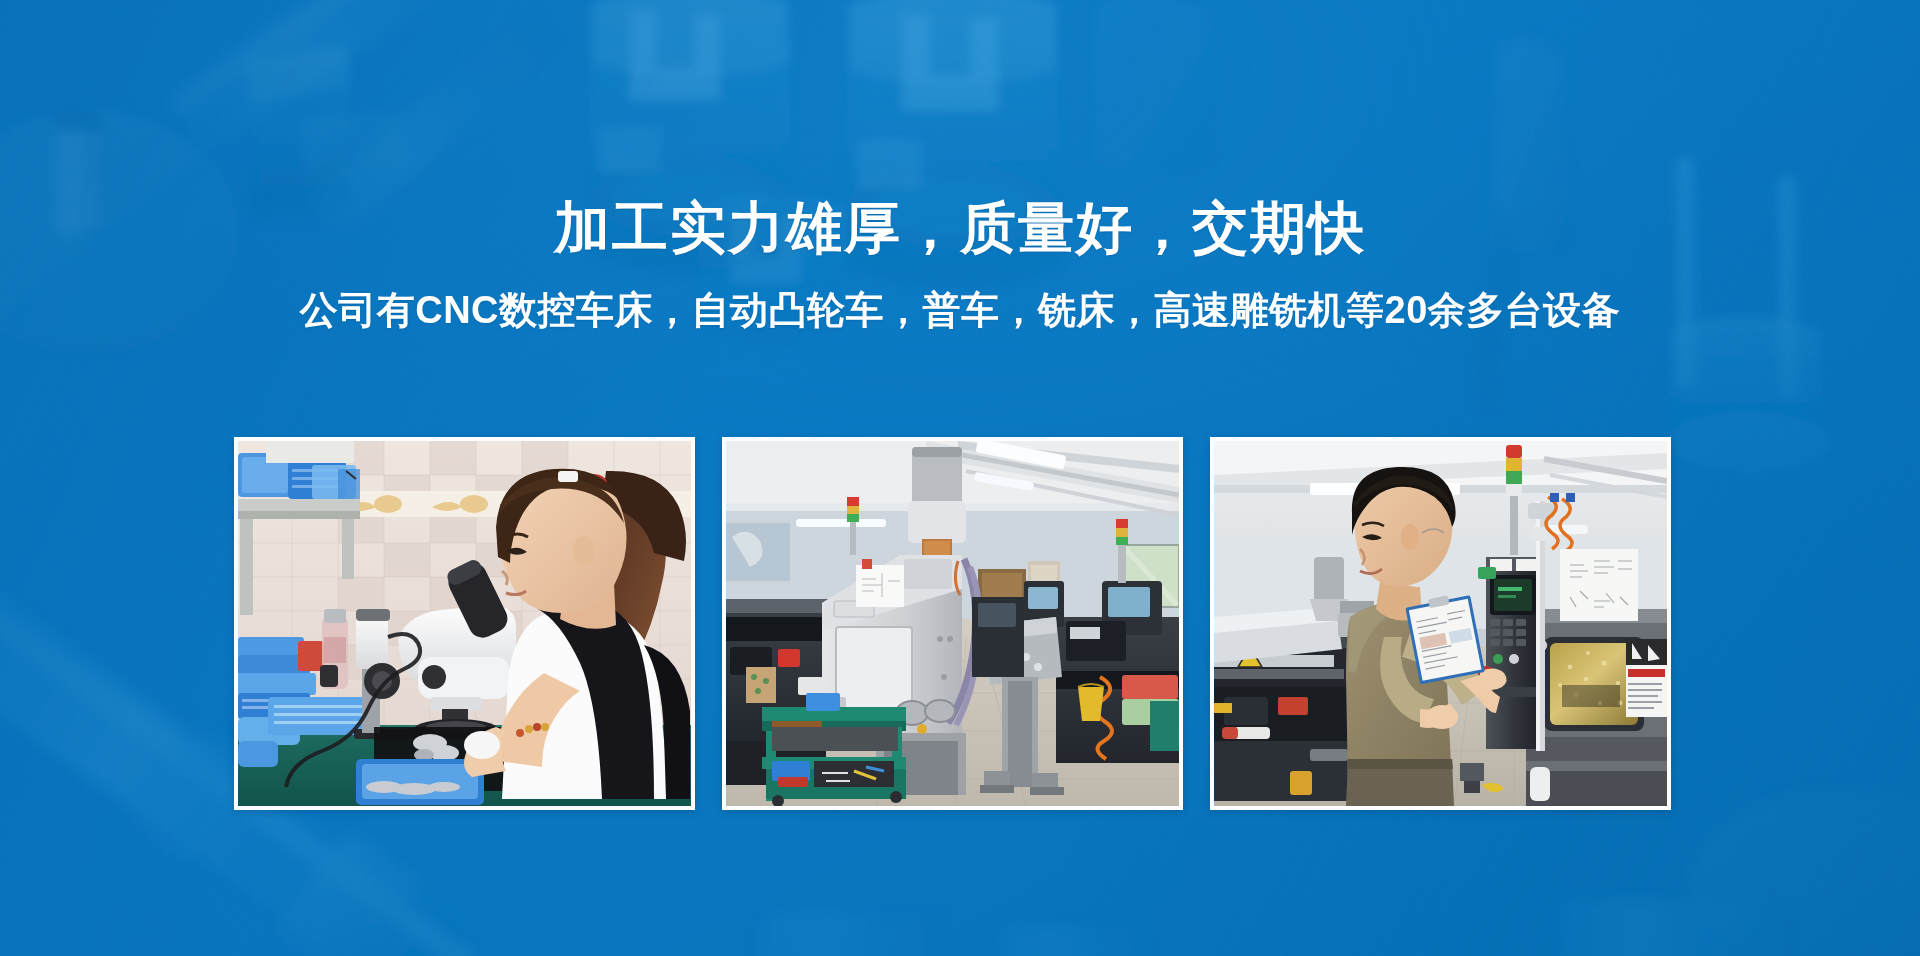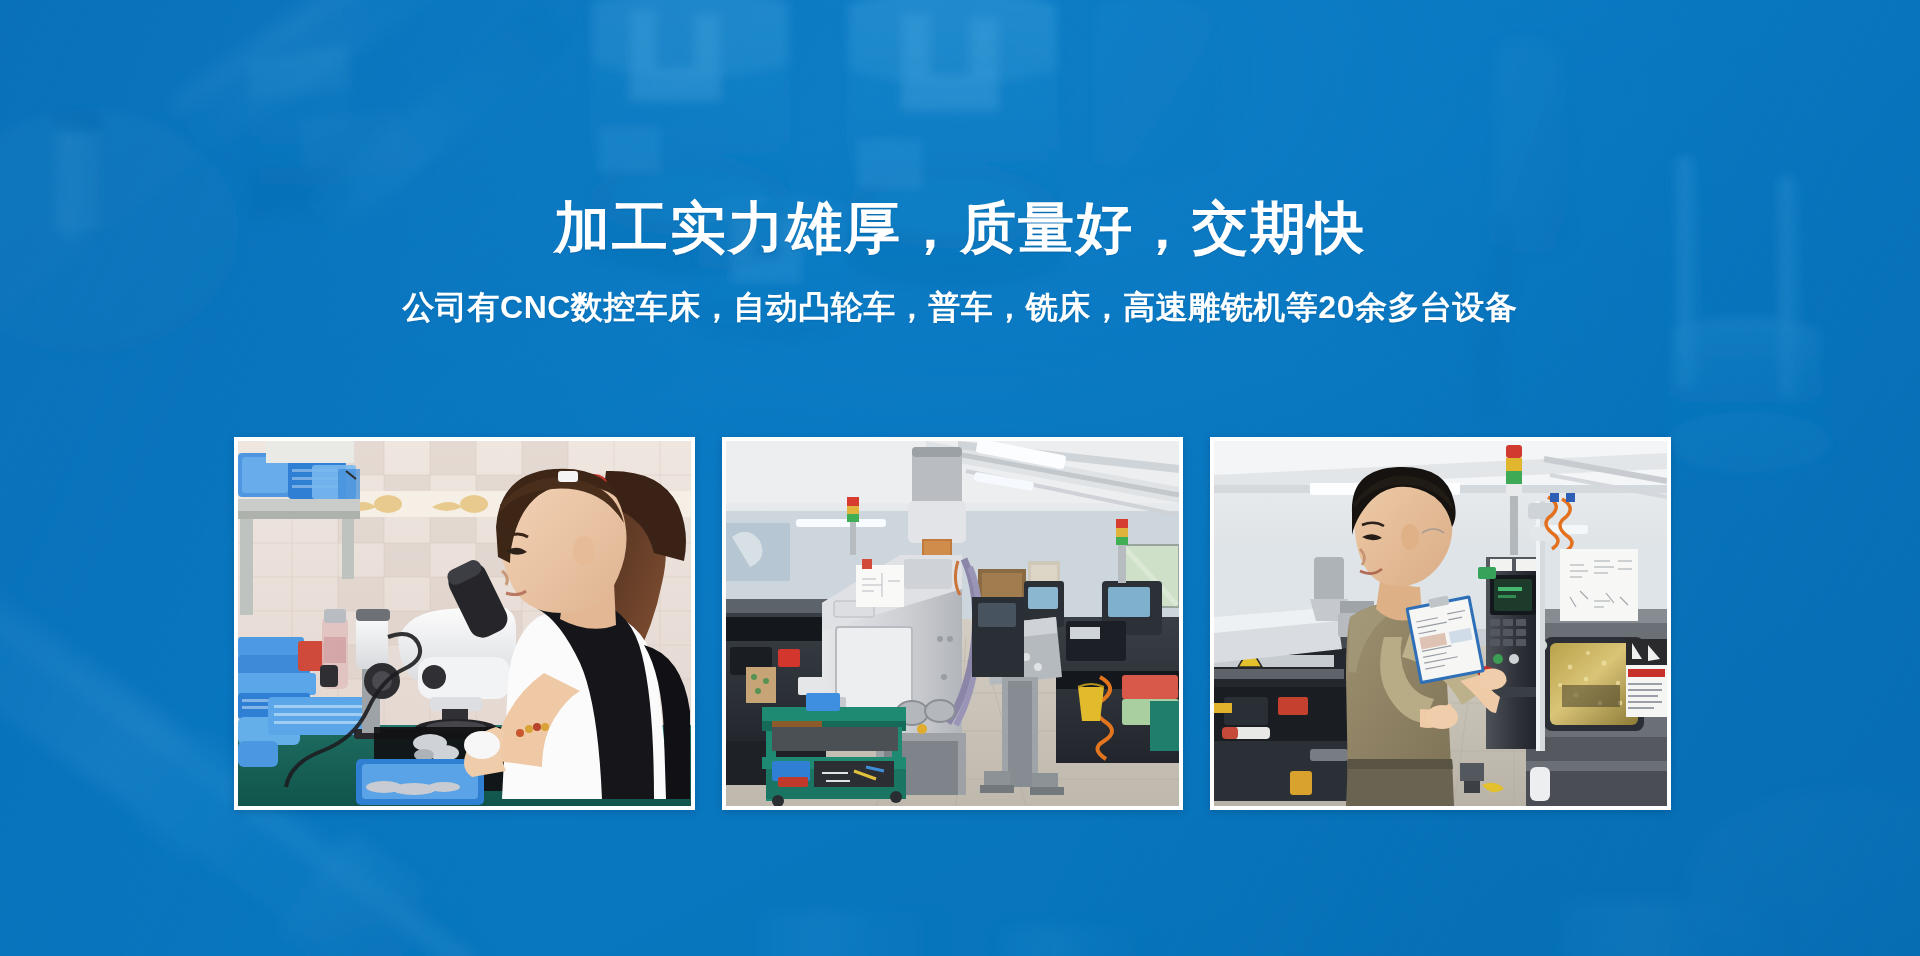--- a/index.html
+++ b/index.html
@@ -42,21 +42,21 @@
     color:#ffffff;
     font-size:56px;
     font-weight:bold;
     letter-spacing:2px;
     line-height:1.15;
     text-shadow:0 1px 2px rgba(0,40,80,.18);
     white-space:nowrap;
   }
   .subhead{
     color:#ffffff;
-    font-size:32px;
+    font-size:38px;
     font-weight:bold;
     letter-spacing:.5px;
     margin-top:28px;
     line-height:1.2;
     text-shadow:0 1px 2px rgba(0,40,80,.15);
     white-space:nowrap;
   }
 
   
   .photo-row{

